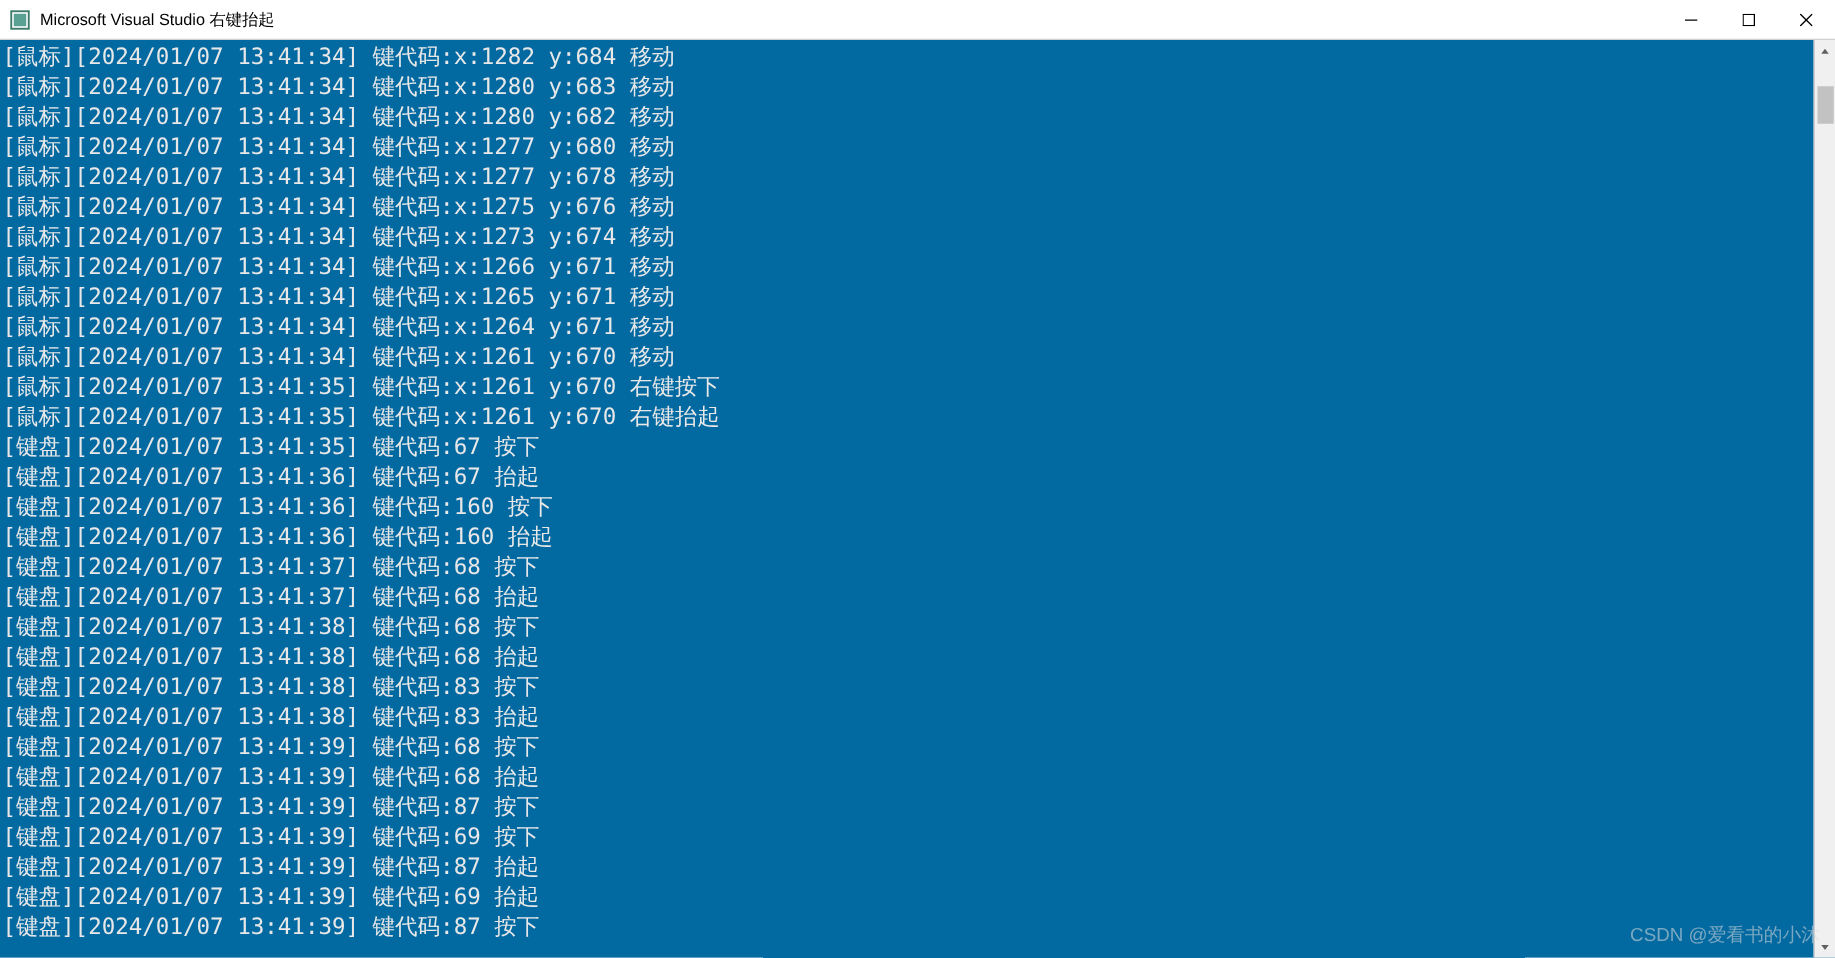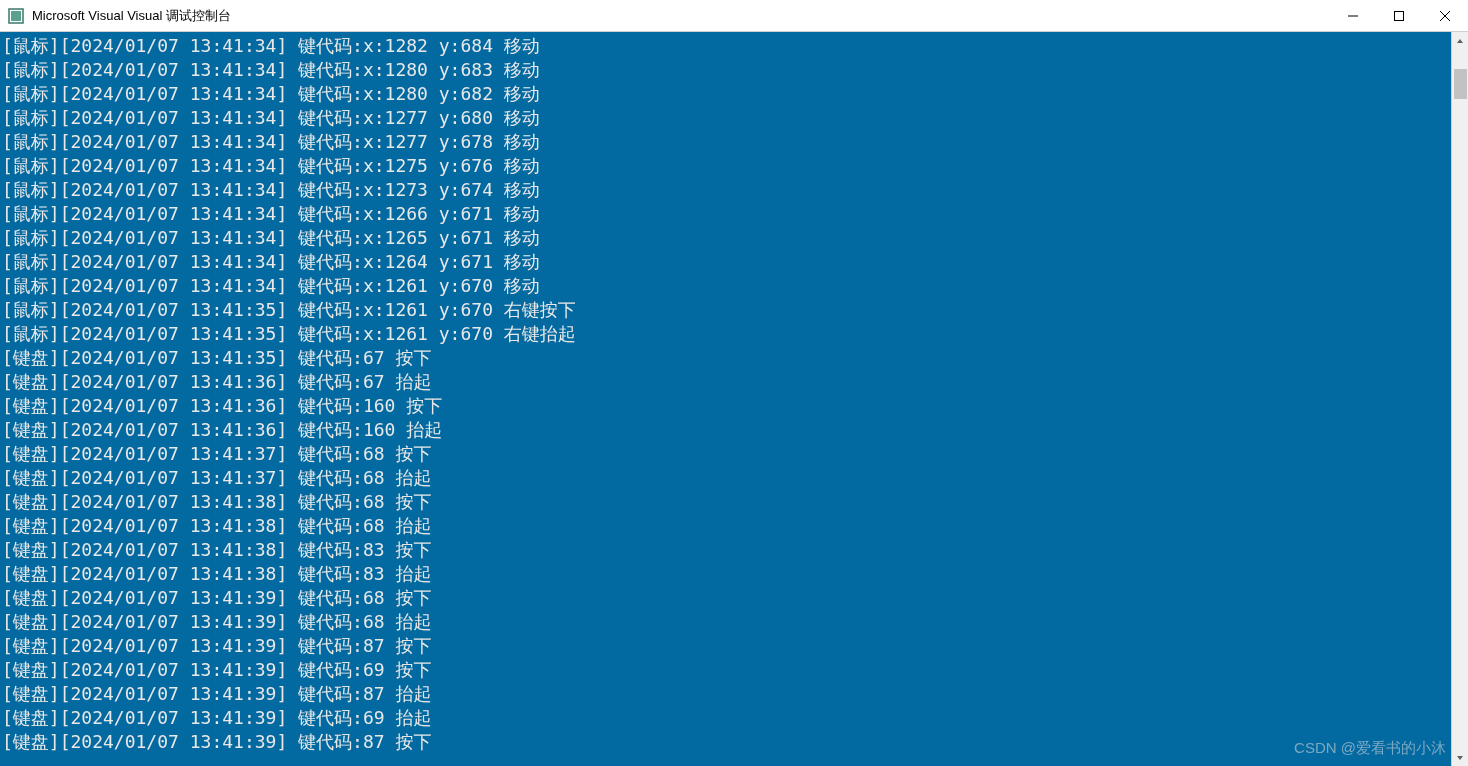--- a/index.html
+++ b/index.html
@@ -94,39 +94,39 @@
       position: absolute;
       top: 20px;
       left: 2px;
       width: 13px;
       height: 30px;
       background: #c2c2c2;
     }
     .console-line { display: block; }
     .watermark {
       position: absolute;
-      right: 22px;
+      right: 12px;
       bottom: 8px;
       color: rgba(220,220,220,0.55);
       font-size: 15px;
       font-family: "Microsoft YaHei", sans-serif;
       pointer-events: none;
     }
   </style>
 </head>
 <body>
 
 <div class="titlebar">
   <span class="titlebar-icon">
     <svg width="16" height="16" viewBox="0 0 16 16">
       <rect x="1" y="1" width="14" height="14" fill="none" stroke="#3a7a6a" stroke-width="1.5"></rect>
       <rect x="3" y="3" width="10" height="10" fill="#5aa194"></rect>
     </svg>
   </span>
-  <span class="titlebar-title">Microsoft Visual Visual 调试控制台</span>
+  <span class="titlebar-title">Microsoft Visual Studio 右键抬起</span>
   <span class="titlebar-spacer"></span>
   <div class="win-controls">
     <div class="win-btn">
       <svg width="10" height="10" viewBox="0 0 10 10">
           <line x1="0" y1="5" x2="10" y2="5" stroke="#000" stroke-width="1"></line>
         </svg>
     </div>
     <div class="win-btn">
       <svg width="10" height="10" viewBox="0 0 10 10">
           <rect x="0.5" y="0.5" width="9" height="9" fill="none" stroke="#000" stroke-width="1"></rect>

